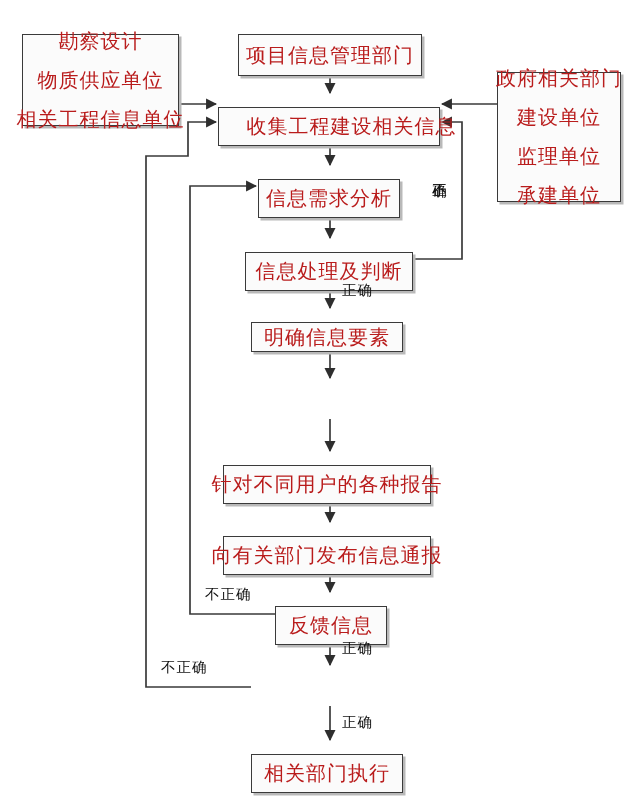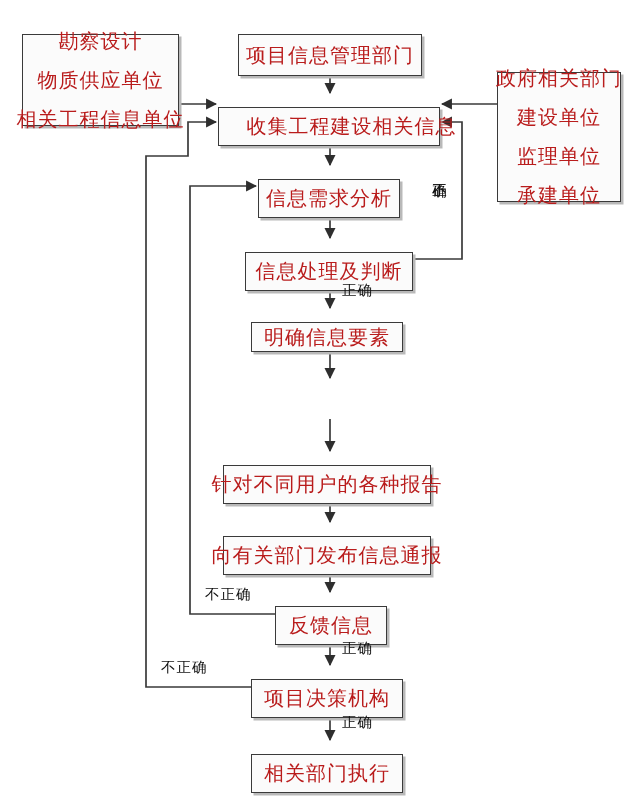--- a/index.html
+++ b/index.html
@@ -145,23 +145,20 @@
   </div>
 
   <div class="node" style="left:223px; top:524px; width:208px; height:39px;">
     <span class="line">向有关部门发布信息通报</span>
   </div>
 
   <div class="node" style="left:275px; top:594px; width:112px; height:39px;">
     <span class="line">反馈信息</span>
   </div>
 
-  <div class="node" style="left:251px; top:667px; width:152px; height:39px;">
-    <span class="line">项目决策机构</span>
-  </div>
 
   <div class="node" style="left:251px; top:742px; width:152px; height:39px;">
     <span class="line">相关部门执行</span>
   </div>
 
   <div class="edge-label vertical" style="left:432px; top:172px;">不正确</div>
 
   <div class="edge-label" style="left:342px; top:281px;">正确</div>
 
   <div class="edge-label" style="left:205px; top:585px;">不正确</div>

